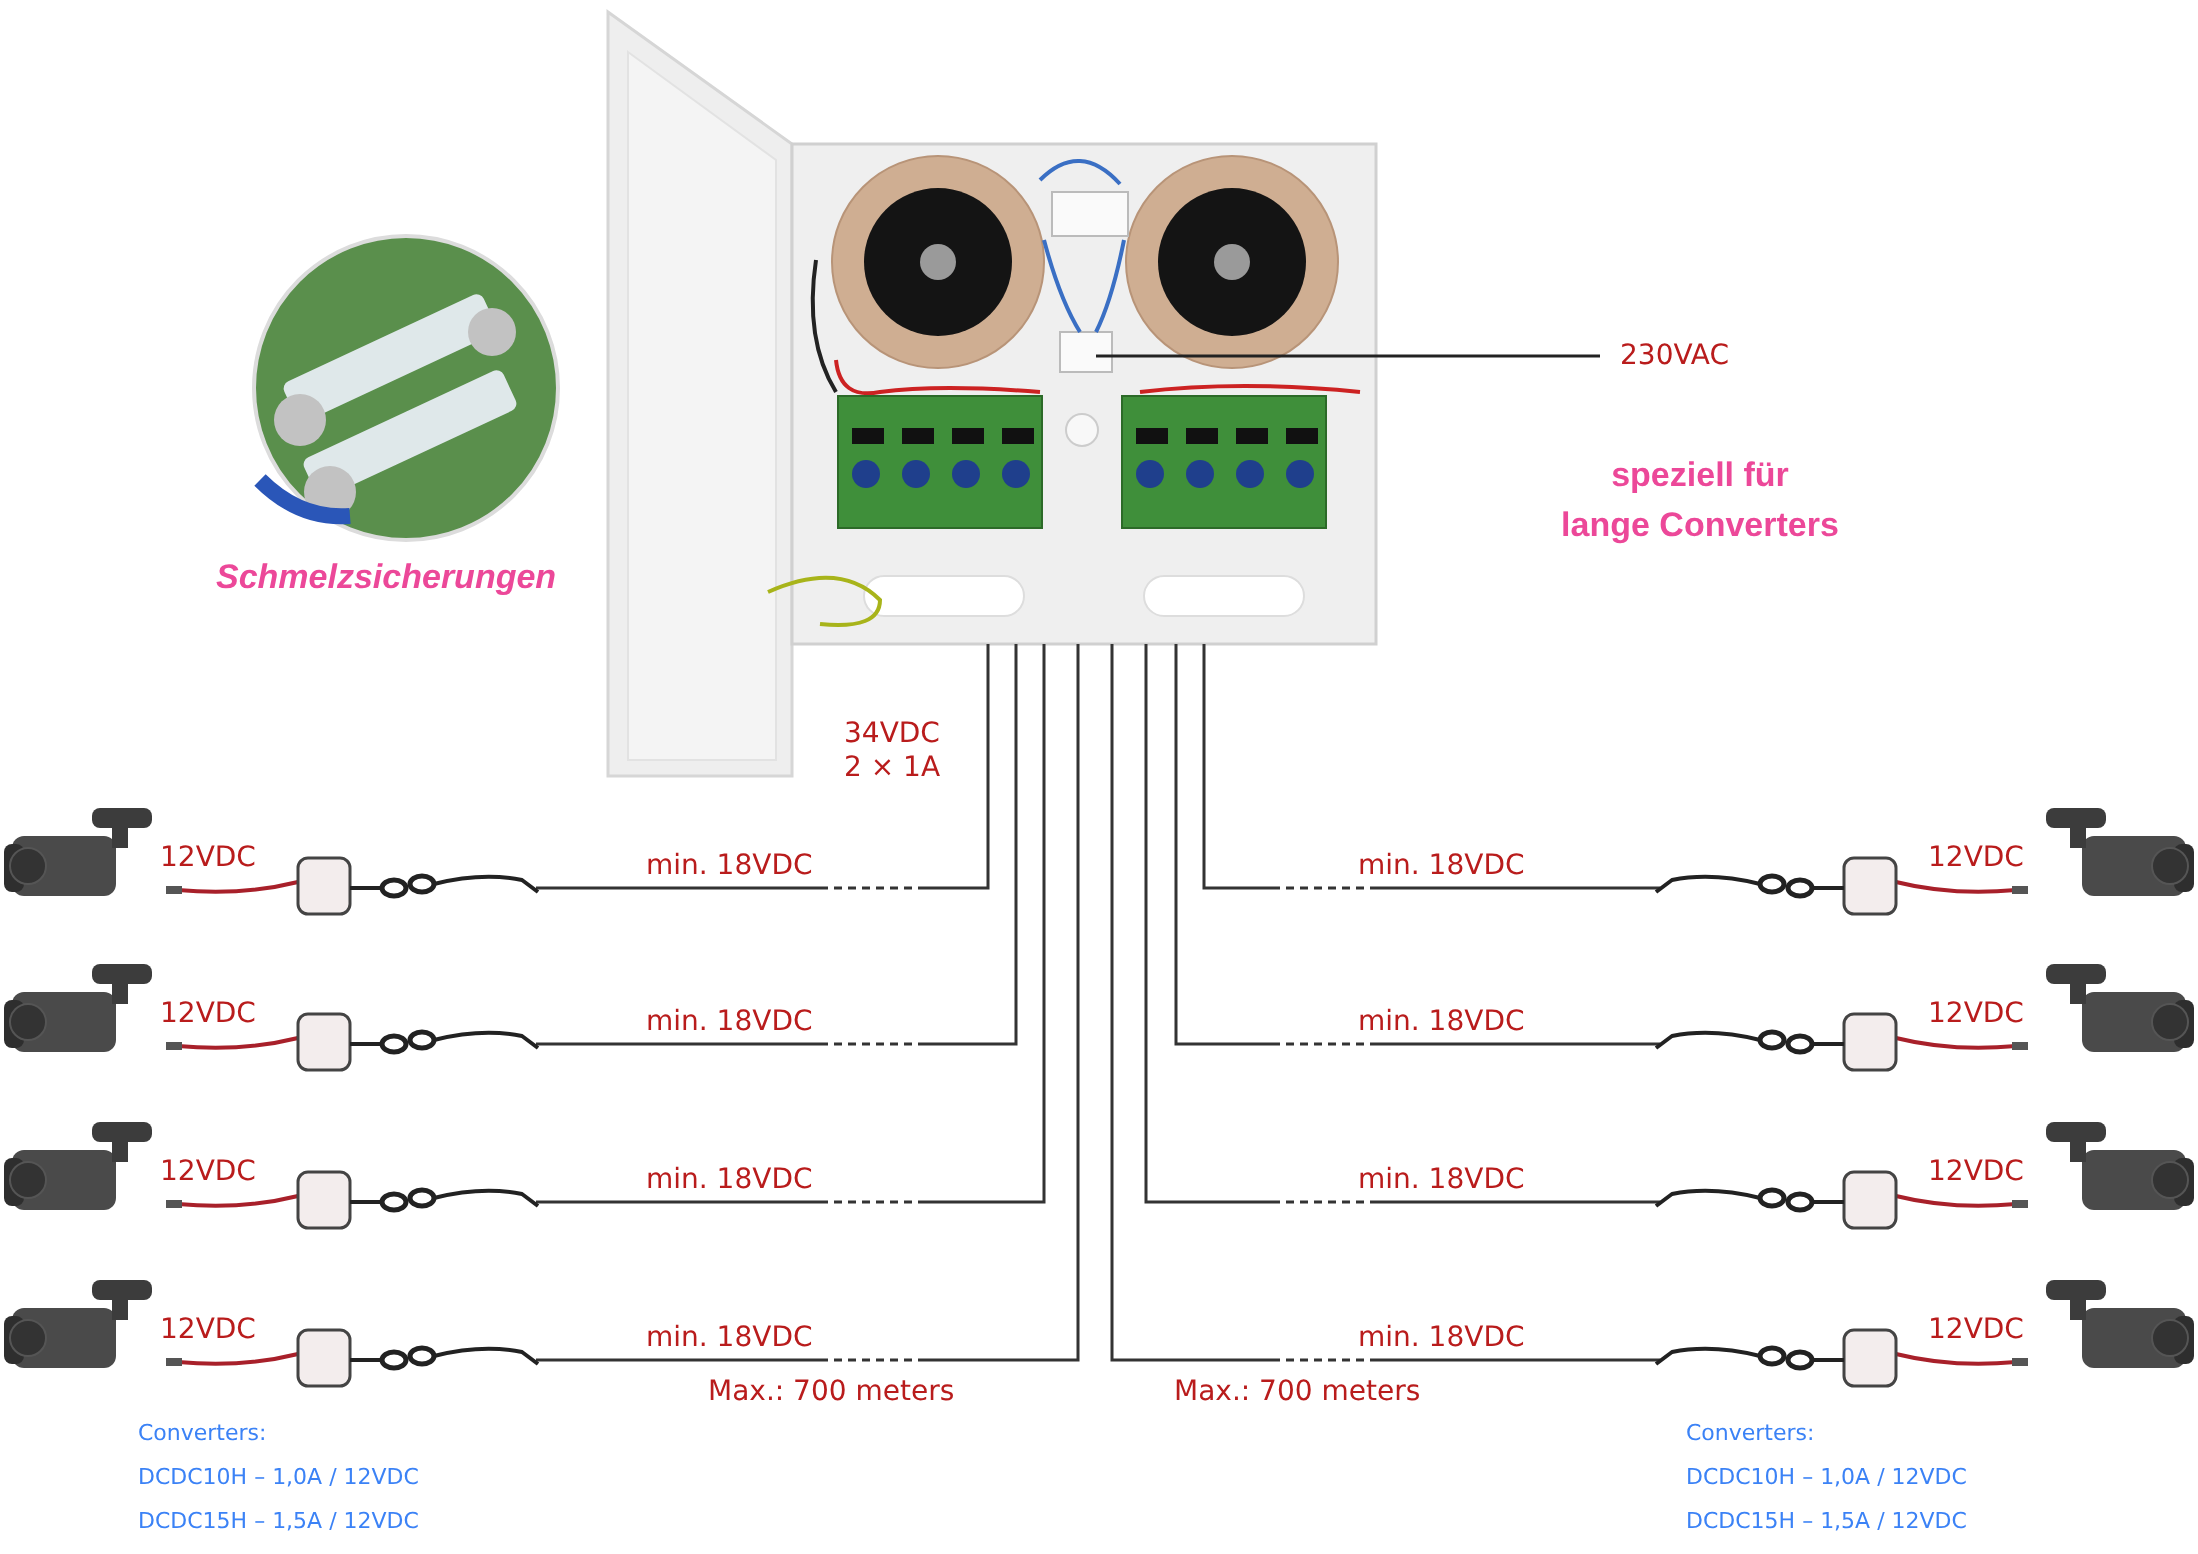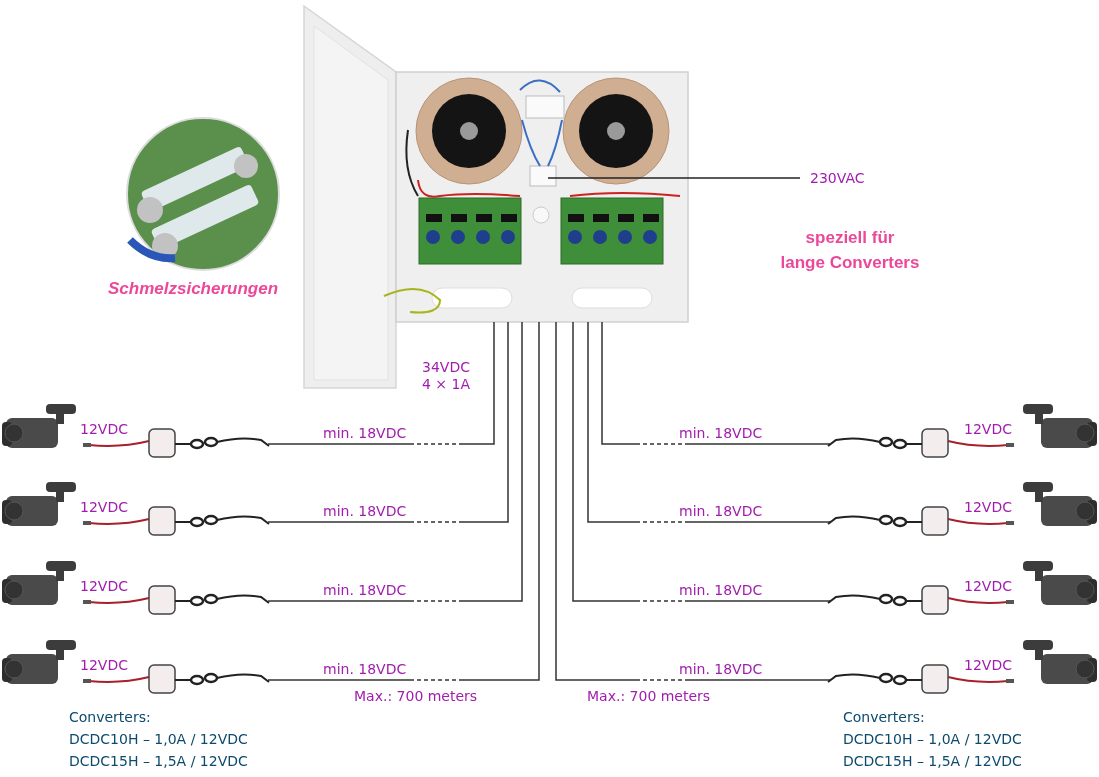--- a/index.html
+++ b/index.html
@@ -1,22 +1,22 @@
 <!DOCTYPE html>
 <html><head>
 <meta charset="utf-8">
 <style>
   html, body { margin: 0; padding: 0; background: #ffffff; }
   body { width: 1099px; height: 777px; position: relative; overflow: hidden;
          font-family: "DejaVu Sans", sans-serif; color: #222; }
   #diagram { position: absolute; left: 0; top: 0; }
-  .lbl { position: absolute; font-size: 14px; color: #a21caf; white-space: nowrap; line-height: 1; }
+  .lbl { position: absolute; font-size: 14px; color: #b91c1c; white-space: nowrap; line-height: 1; }
   .bold { font-family: "Liberation Sans", sans-serif; font-weight: bold; font-size: 17px; color: #ec4899; }
   .center { text-align: center; }
-  .conv { position: absolute; font-size: 14px; line-height: 22px; color: #0c4a6e; white-space: nowrap; }
+  .conv { position: absolute; font-size: 11px; line-height: 22px; color: #3b82f6; white-space: nowrap; }
 </style>
 </head>
 <body>
 
 <svg id="diagram" width="1099" height="777" viewBox="0 0 1099 777">
 
   <g>
     <polygon points="304,6 396,72 396,388 304,388" fill="#eeeeee" stroke="#d6d6d6" stroke-width="1.5"></polygon>
     <polygon points="314,26 388,80 388,380 314,380" fill="#f4f4f4" stroke="#e2e2e2"></polygon>
     <rect x="396" y="72" width="292" height="250" fill="#efefef" stroke="#d0d0d0" stroke-width="1.5"></rect>
@@ -237,21 +237,21 @@
         <path d="M56,-2 Q80,-8 100,-4 L108,2" stroke="#222" stroke-width="2" fill="none"></path>
       </g>
     </g>
 </svg>
 
 <div class="lbl bold" style="left:108px; top:280px;font-style:italic;">Schmelzsicherungen</div>
 <div class="lbl" style="left:810px; top:171px;">230VAC</div>
 <div class="lbl bold center" style="left:780px; top:229px; width:140px;">speziell für</div>
 <div class="lbl bold center" style="left:758px; top:254px; width:184px;">lange Converters</div>
 <div class="lbl" style="left:422px; top:360px;">34VDC</div>
-<div class="lbl" style="left:422px; top:377px;">4 × 1A</div>
+<div class="lbl" style="left:422px; top:377px;">2 × 1A</div>
 
 <div id="channel-labels">
     <div class="lbl" style="left: 80px; top: 422px;">12VDC</div>
     <div class="lbl" style="left: 323px; top: 426px;">min. 18VDC</div>
     <div class="lbl" style="left: 679px; top: 426px;">min. 18VDC</div>
     <div class="lbl" style="left: 964px; top: 422px;">12VDC</div>
     <div class="lbl" style="left: 80px; top: 500px;">12VDC</div>
     <div class="lbl" style="left: 323px; top: 504px;">min. 18VDC</div>
     <div class="lbl" style="left: 679px; top: 504px;">min. 18VDC</div>
     <div class="lbl" style="left: 964px; top: 500px;">12VDC</div>

